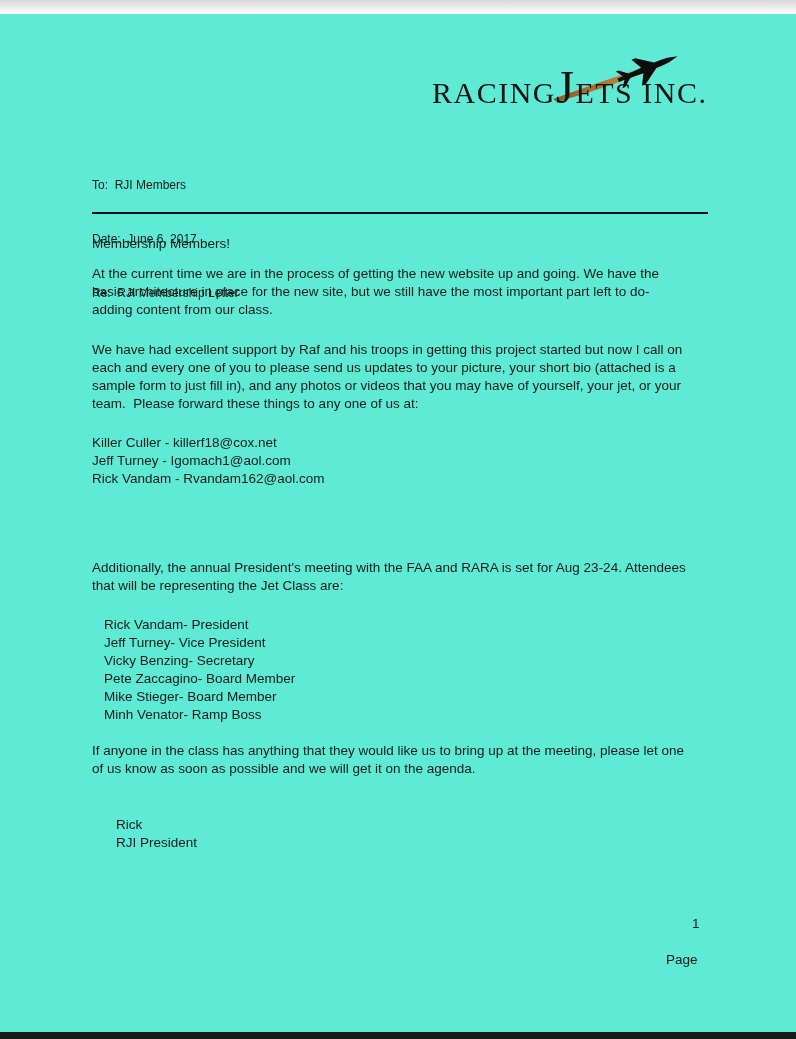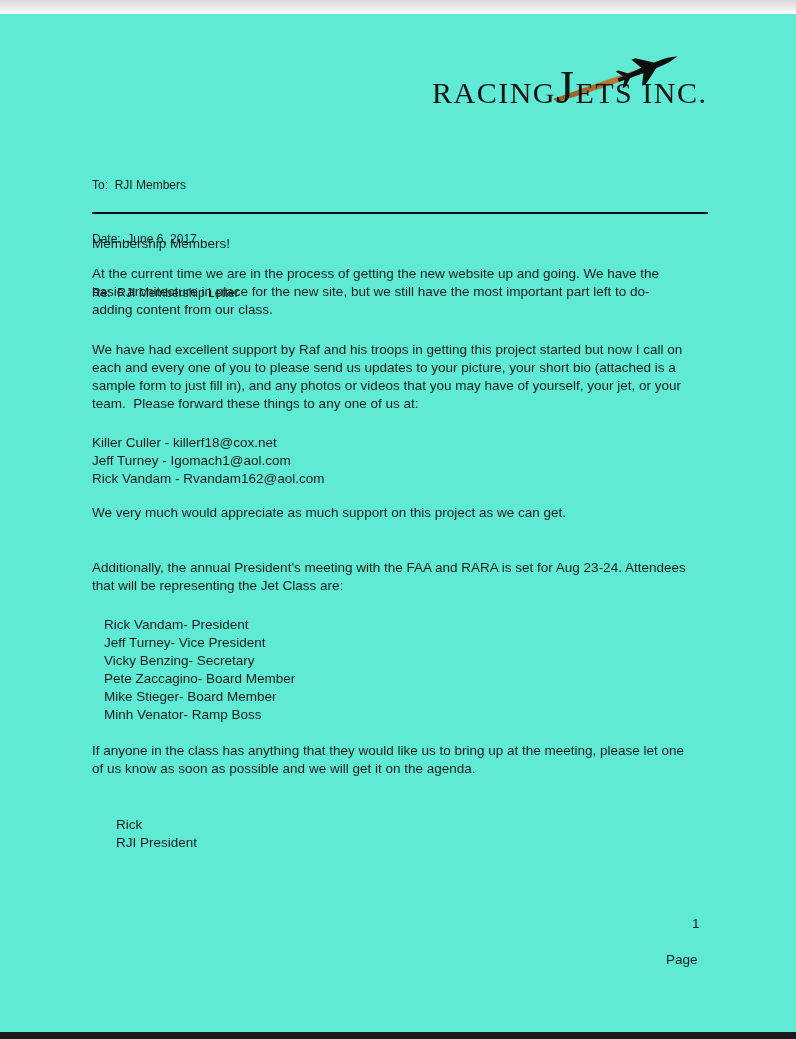--- a/index.html
+++ b/index.html
@@ -103,21 +103,20 @@
   <div class="para p-website">At the current time we are in the process of getting the new website up and going. We have the
 basic architecture in place for the new site, but we still have the most important part left to do-
 adding content from our class.</div>
   <div class="para p-support">We have had excellent support by Raf and his troops in getting this project started but now I call on
 each and every one of you to please send us updates to your picture, your short bio (attached is a
 sample form to just fill in), and any photos or videos that you may have of yourself, your jet, or your
 team.  Please forward these things to any one of us at:</div>
   <div class="para p-contacts">Killer Culler - killerf18@cox.net
 Jeff Turney - Igomach1@aol.com
 Rick Vandam - Rvandam162@aol.com</div>
-  <div class="para p-appreciate">We very much would appreciate as much support on this project as we can get.</div>
   <div class="para p-meeting">Additionally, the annual President's meeting with the FAA and RARA is set for Aug 23-24. Attendees
 that will be representing the Jet Class are:</div>
   <div class="para p-attendees">Rick Vandam- President
 Jeff Turney- Vice President
 Vicky Benzing- Secretary
 Pete Zaccagino- Board Member
 Mike Stieger- Board Member
 Minh Venator- Ramp Boss</div>
   <div class="para p-agenda">If anyone in the class has anything that they would like us to bring up at the meeting, please let one
 of us know as soon as possible and we will get it on the agenda.</div>

